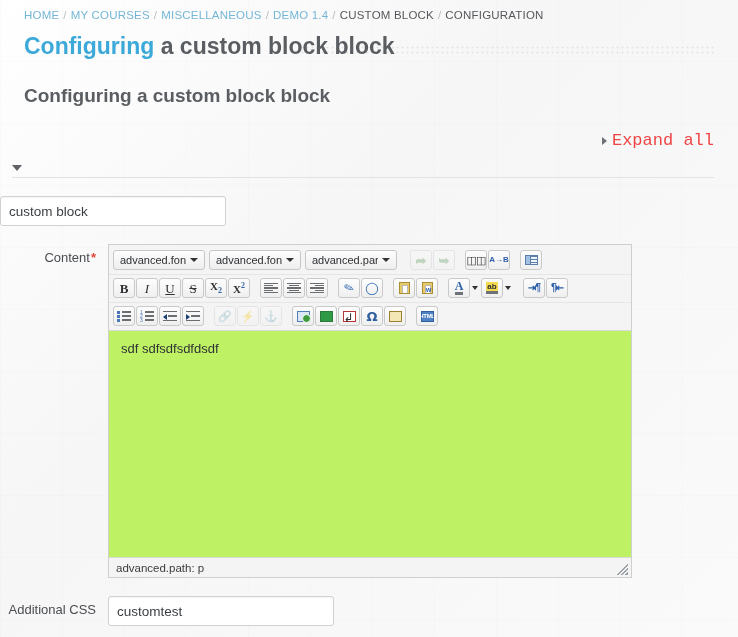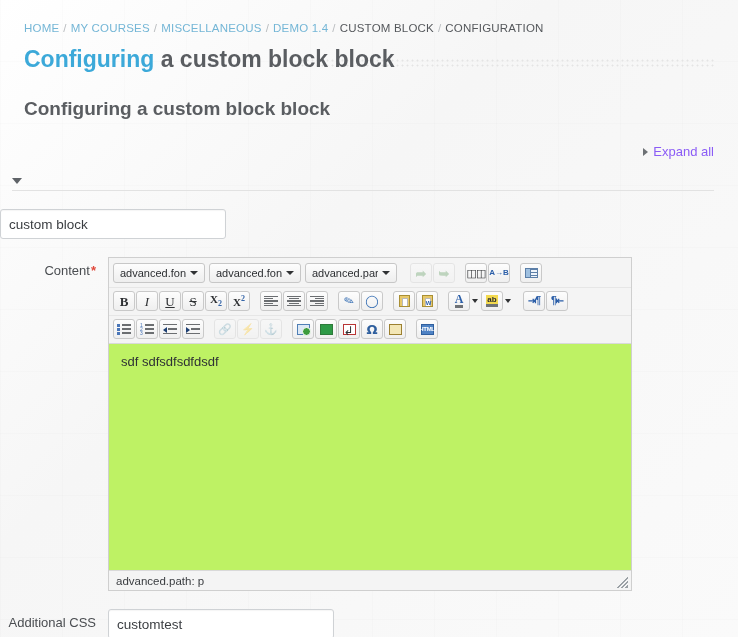--- a/index.html
+++ b/index.html
@@ -22,21 +22,20 @@
     background-size: 62px 62px, 62px 62px, 100% 100%;
     position: relative;
   }
 
   
   .breadcrumb {
     padding: 9px 16px 0 24px;
     font-size: 11.5px;
     letter-spacing: .2px;
     white-space: nowrap;
-    margin-top: 13px;
   }
   .breadcrumb a {
     color: #74b6d6;
     text-decoration: none;
   }
   .breadcrumb .crumb-static {
     color: #55585c;
   }
   .breadcrumb .sep {
     color: #b9bcbf;
@@ -100,23 +99,24 @@
     width: 0; height: 0;
     border-left: 5px solid #6d7175;
     border-top: 4px solid transparent;
     border-bottom: 4px solid transparent;
     vertical-align: middle;
     margin-right: 5px;
     position: relative;
     top: -1px;
   }
   .expand-row a {
-    color: #8b5cf6;
+    color: #ef4444;
     text-decoration: none;
-    font-size: 13px;
+    font-size: 17px;
+    font-family: Liberation Mono, monospace;
   }
 
   
   .section {
     margin-top: 14px;
     padding-left: 12px;
   }
   .section-head {
     display: flex;
     align-items: center;

